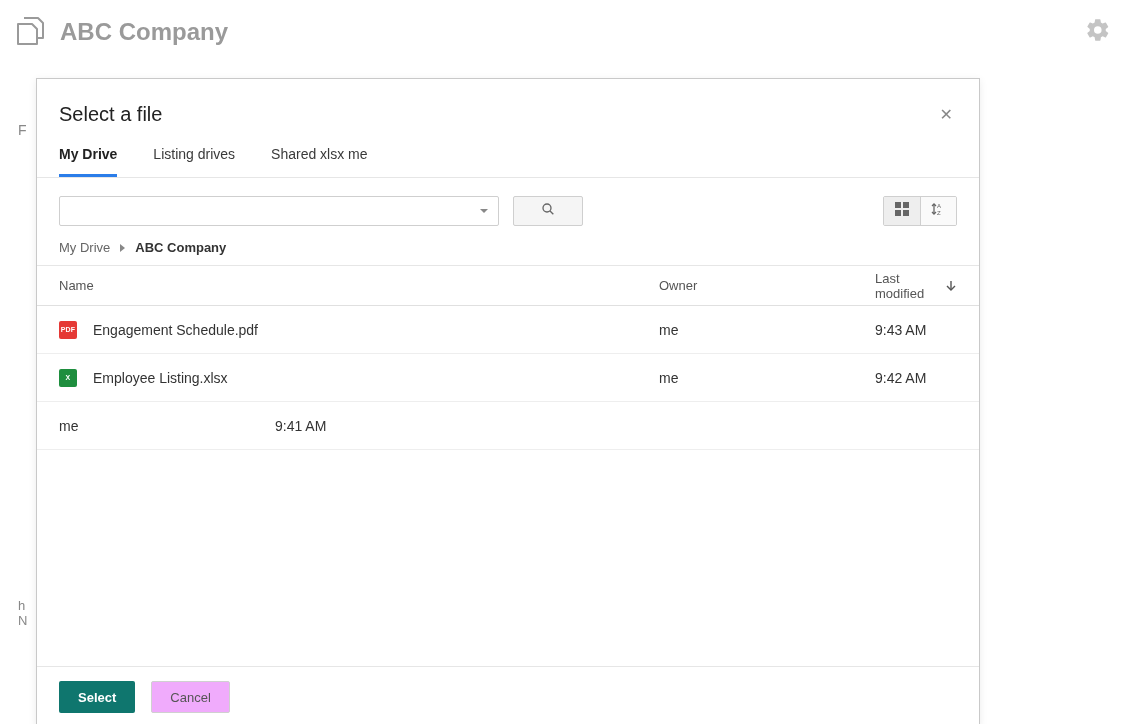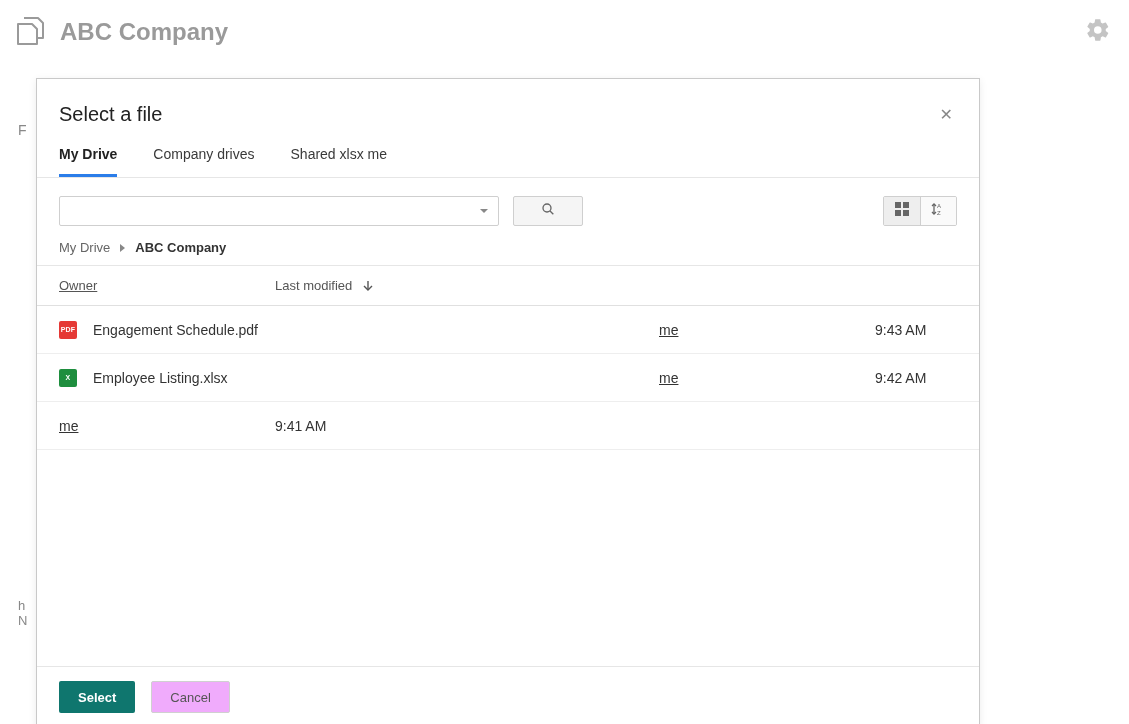--- a/index.html
+++ b/index.html
@@ -171,21 +171,21 @@
     font-size: 14px;
     color: #333;
   }
   .row.header {
     height: 40px;
     font-size: 13px;
     color: #555;
     border-bottom: 1px solid #e0e0e0;
   }
   .col-name  { flex: 0 0 600px; display: flex; align-items: center; gap: 16px; }
-  .col-owner { flex: 0 0 216px; text-decoration: underline; }
+  .col-owner { flex: 0 0 216px; }
   .col-mod   { flex: 1; display:flex; align-items:center; gap:10px; }
 
   .file-icon {
     width: 18px;
     height: 18px;
     border-radius: 2px;
     display: flex;
     align-items: center;
     justify-content: center;
     color: #fff;
@@ -258,21 +258,21 @@
 
 <div class="dialog">
 
   <div class="dlg-header">
     <div class="dlg-title">Select a file</div>
     <div class="dlg-close">✕</div>
   </div>
 
   <div class="tabs">
     <div class="tab active">My Drive</div>
-    <div class="tab">Company drives</div>
+    <div class="tab">Listing drives</div>
     <div class="tab">Shared xlsx me</div>
   </div>
 
   <div class="toolbar">
     <div class="search-box">
       <input class="search-input" value="" style="">
       <div class="search-caret"></div>
     </div>
     <div class="search-btn">
       <span>
@@ -308,20 +308,21 @@
   </div>
 
   <div class="breadcrumb">
     <span class="crumb">My Drive</span>
     <span class="crumb-sep"></span>
     <span class="crumb current">ABC Company</span>
   </div>
 
   <div class="list">
     <div class="row header">
+      <div class="col-name">Name</div>
       <div class="col-owner">Owner</div>
       <div class="col-mod">
         <span>Last modified</span>
         <span class="sort-arrow">
           <svg width="12" height="12" viewBox="0 0 12 12" fill="none" stroke="#555" stroke-width="1.4">
             <line x1="6" y1="1" x2="6" y2="10"></line>
             <polyline points="2,6 6,10 10,6"></polyline>
           </svg>
         </span>
       </div>

